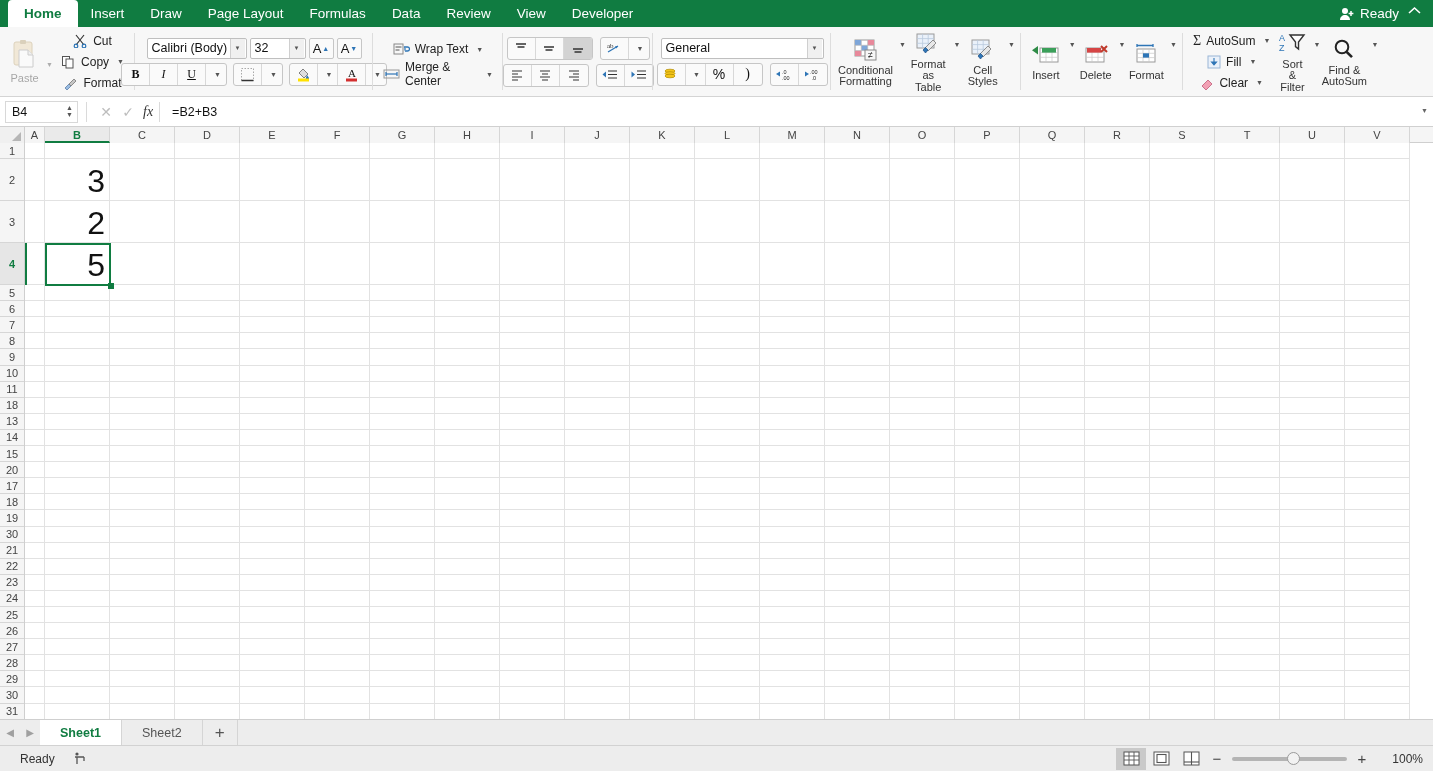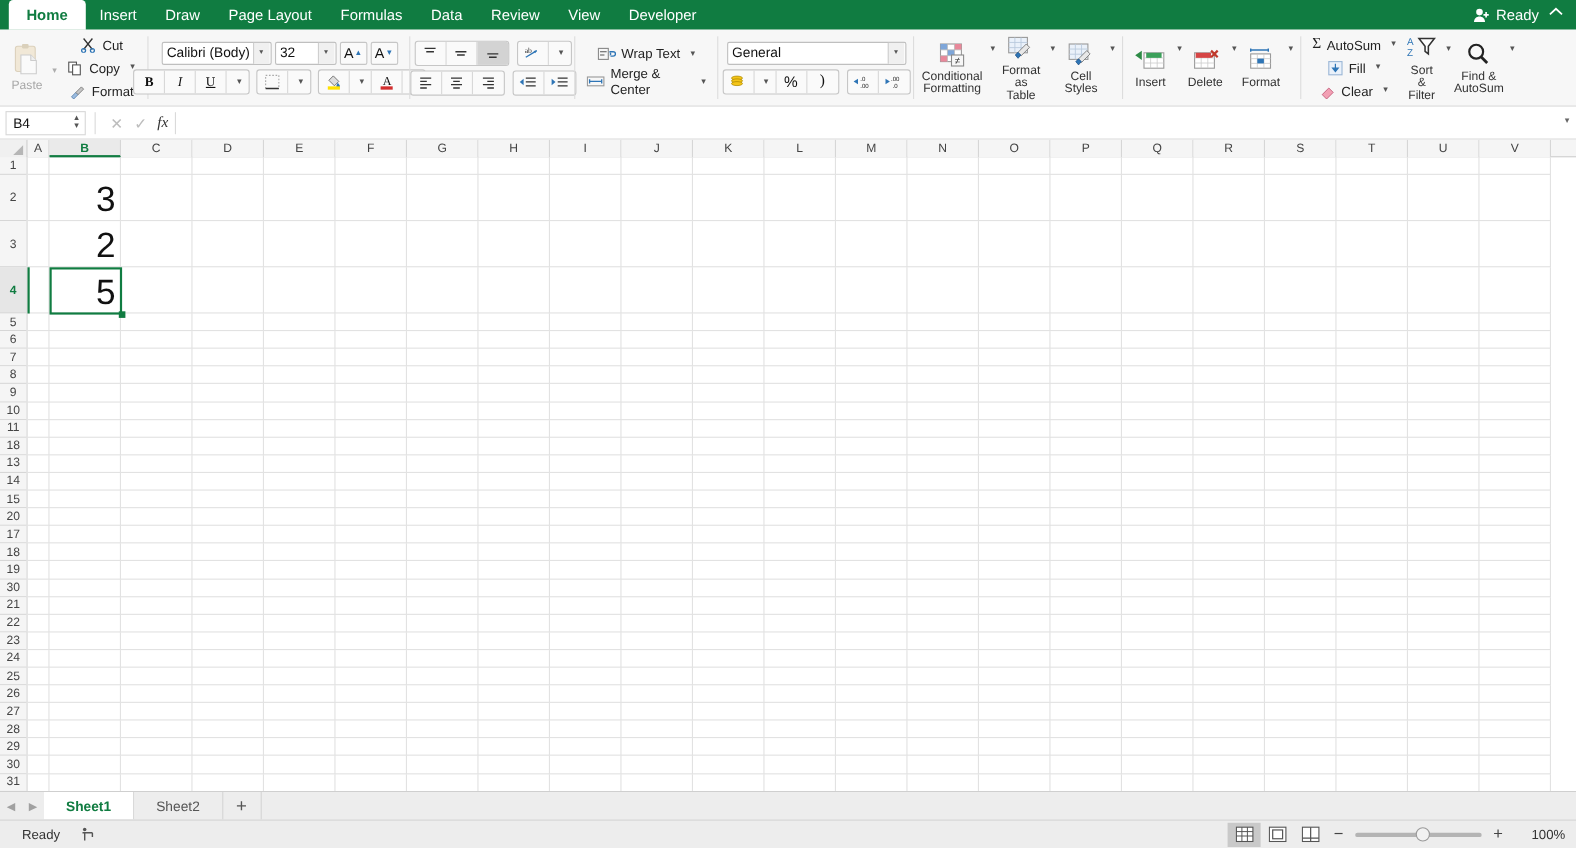--- a/index.html
+++ b/index.html
@@ -332,87 +332,20 @@
                 <rect x="2" y="12.5" width="11" height="3" fill="#D32F2F"></rect>
               </svg>
           </div>
           <div class="nw">
               <span class="dd"></span>
             </div>
         </div>
       </div>
     </div>
 
-    <div class="grp sep aligngrp" style="width:150px;">
-      <div class="frow">
-        <div class="grpbtns">
-          <div>
-            <svg width="16" height="14" viewBox="0 0 16 14">
-                <path d="M3 3h10M4.5 6h7" stroke="#333" stroke-width="1.3"></path>
-              </svg>
-          </div>
-          <div>
-            <svg width="16" height="14" viewBox="0 0 16 14">
-                <path d="M3 6h10M4.5 9h7" stroke="#333" stroke-width="1.3"></path>
-              </svg>
-          </div>
-          <div class="on">
-            <svg width="16" height="14" viewBox="0 0 16 14">
-                <path d="M3 8h10M4.5 11h7" stroke="#333" stroke-width="1.3"></path>
-              </svg>
-          </div>
-        </div>
-        <div class="grpbtns" style="margin-left:4px;">
-          <div>
-            <svg width="18" height="15" viewBox="0 0 18 15">
-                <text x="2" y="7" font-size="7" fill="#333" font-family="Liberation Serif, serif">ab</text>
-                <path d="M3 11l10-6" stroke="#2E75B6" stroke-width="1.2"></path>
-                <path d="M13 5l-3 .3 1.6 2.2z" fill="#2E75B6"></path>
-              </svg>
-          </div>
-          <div class="nw">
-              <span class="dd"></span>
-            </div>
-        </div>
-      </div>
-      <div class="frow">
-        <div class="grpbtns">
-          <div>
-            <svg width="16" height="14" viewBox="0 0 16 14">
-                <path d="M3 3h10M3 6h6M3 9h10M3 12h6" stroke="#333" stroke-width="1.2"></path>
-              </svg>
-          </div>
-          <div>
-            <svg width="16" height="14" viewBox="0 0 16 14">
-                <path d="M3 3h10M5 6h6M3 9h10M5 12h6" stroke="#333" stroke-width="1.2"></path>
-              </svg>
-          </div>
-          <div>
-            <svg width="16" height="14" viewBox="0 0 16 14">
-                <path d="M3 3h10M7 6h6M3 9h10M7 12h6" stroke="#333" stroke-width="1.2"></path>
-              </svg>
-          </div>
-        </div>
-        <div class="grpbtns" style="margin-left:4px;">
-          <div>
-            <svg width="18" height="14" viewBox="0 0 18 14">
-                <path d="M7 3h9M7 6.5h9M7 10h9" stroke="#333" stroke-width="1.2"></path>
-                <path d="M5 3.5L1.5 6.5 5 9.5z" fill="#2E75B6"></path>
-              </svg>
-          </div>
-          <div>
-            <svg width="18" height="14" viewBox="0 0 18 14">
-                <path d="M7 3h9M7 6.5h9M7 10h9" stroke="#333" stroke-width="1.2"></path>
-                <path d="M1.5 3.5L5 6.5 1.5 9.5z" fill="#2E75B6"></path>
-              </svg>
-          </div>
-        </div>
-      </div>
-    </div>
-
     <div class="grp sep wrapcol" style="width:130px;">
       <div class="btn wraprow">
         <span>
           <svg width="17" height="14" viewBox="0 0 17 14">
               <rect x="1" y="2" width="9" height="10" fill="none" stroke="#888"></rect>
               <path d="M2.5 5h6M2.5 8h4" stroke="#555" stroke-width="1"></path>
               <path d="M11 5h3.5a2 2 0 010 4H12" stroke="#2E75B6" stroke-width="1.3" fill="none"></path>
               <path d="M13 7l-1.6 2 0-4z" fill="#2E75B6"></path>
             </svg>
         </span>
@@ -422,20 +355,87 @@
       <div class="btn wraprow">
         <span>
           <svg width="17" height="14" viewBox="0 0 17 14">
               <rect x="1" y="3" width="15" height="8" fill="none" stroke="#999"></rect>
               <path d="M3 7h11" stroke="#2E75B6" stroke-width="1.2"></path>
               <path d="M3 5v4M14 5v4" stroke="#2E75B6" stroke-width="1.2"></path>
             </svg>
         </span>
         <span>Merge &amp; Center</span>
         <span class="dd"></span>
+      </div>
+    </div>
+
+    <div class="grp sep aligngrp" style="width:150px;">
+      <div class="frow">
+        <div class="grpbtns">
+          <div>
+            <svg width="16" height="14" viewBox="0 0 16 14">
+                <path d="M3 3h10M4.5 6h7" stroke="#333" stroke-width="1.3"></path>
+              </svg>
+          </div>
+          <div>
+            <svg width="16" height="14" viewBox="0 0 16 14">
+                <path d="M3 6h10M4.5 9h7" stroke="#333" stroke-width="1.3"></path>
+              </svg>
+          </div>
+          <div class="on">
+            <svg width="16" height="14" viewBox="0 0 16 14">
+                <path d="M3 8h10M4.5 11h7" stroke="#333" stroke-width="1.3"></path>
+              </svg>
+          </div>
+        </div>
+        <div class="grpbtns" style="margin-left:4px;">
+          <div>
+            <svg width="18" height="15" viewBox="0 0 18 15">
+                <text x="2" y="7" font-size="7" fill="#333" font-family="Liberation Serif, serif">ab</text>
+                <path d="M3 11l10-6" stroke="#2E75B6" stroke-width="1.2"></path>
+                <path d="M13 5l-3 .3 1.6 2.2z" fill="#2E75B6"></path>
+              </svg>
+          </div>
+          <div class="nw">
+              <span class="dd"></span>
+            </div>
+        </div>
+      </div>
+      <div class="frow">
+        <div class="grpbtns">
+          <div>
+            <svg width="16" height="14" viewBox="0 0 16 14">
+                <path d="M3 3h10M3 6h6M3 9h10M3 12h6" stroke="#333" stroke-width="1.2"></path>
+              </svg>
+          </div>
+          <div>
+            <svg width="16" height="14" viewBox="0 0 16 14">
+                <path d="M3 3h10M5 6h6M3 9h10M5 12h6" stroke="#333" stroke-width="1.2"></path>
+              </svg>
+          </div>
+          <div>
+            <svg width="16" height="14" viewBox="0 0 16 14">
+                <path d="M3 3h10M7 6h6M3 9h10M7 12h6" stroke="#333" stroke-width="1.2"></path>
+              </svg>
+          </div>
+        </div>
+        <div class="grpbtns" style="margin-left:4px;">
+          <div>
+            <svg width="18" height="14" viewBox="0 0 18 14">
+                <path d="M7 3h9M7 6.5h9M7 10h9" stroke="#333" stroke-width="1.2"></path>
+                <path d="M5 3.5L1.5 6.5 5 9.5z" fill="#2E75B6"></path>
+              </svg>
+          </div>
+          <div>
+            <svg width="18" height="14" viewBox="0 0 18 14">
+                <path d="M7 3h9M7 6.5h9M7 10h9" stroke="#333" stroke-width="1.2"></path>
+                <path d="M1.5 3.5L5 6.5 1.5 9.5z" fill="#2E75B6"></path>
+              </svg>
+          </div>
+        </div>
       </div>
     </div>
 
     <div class="grp sep numgrp" style="width:178px;">
       <div class="frow">
         <div class="combo" style="width:163px;">
           <span class="cv">General</span>
           <span class="carat">▼</span>
         </div>
       </div>
@@ -622,20 +622,21 @@
       <span class="spin">
           <span>▲</span>
           <span>▼</span>
         </span>
     </div>
     <div class="fbsep"></div>
     <div class="fbicon">✕</div>
     <div class="fbicon">✓</div>
     <div class="fx">fx</div>
     <div class="fbsep" style="margin:0 2px 0 2px;"></div>
+    <div class="fcontent">=B2+B3</div>
     <div class="fbdd">▼</div>
   </div>
 
   <div class="gridwrap">
     <div class="colhdr">
       <div class="corner"></div>
       <div id="colhdr-cells" style="display:flex;">
           <div class="ch" style="width: 20px;">A</div>
           <div class="ch sel" style="width: 65px;">B</div>
           <div class="ch" style="width: 65px;">C</div>

